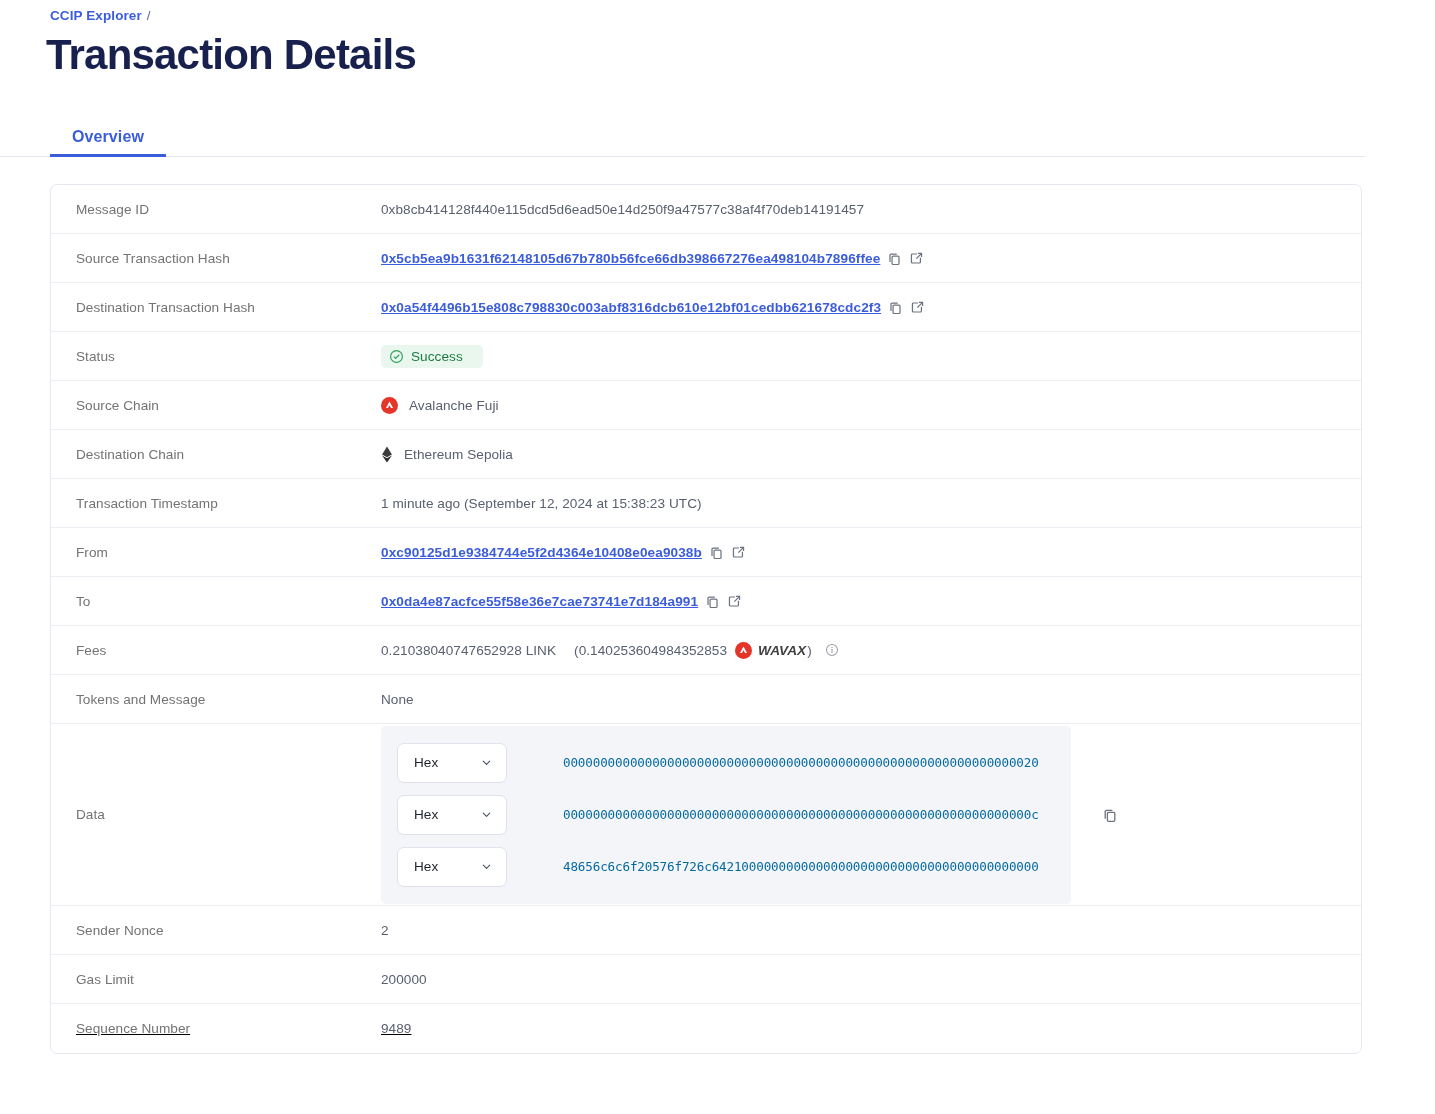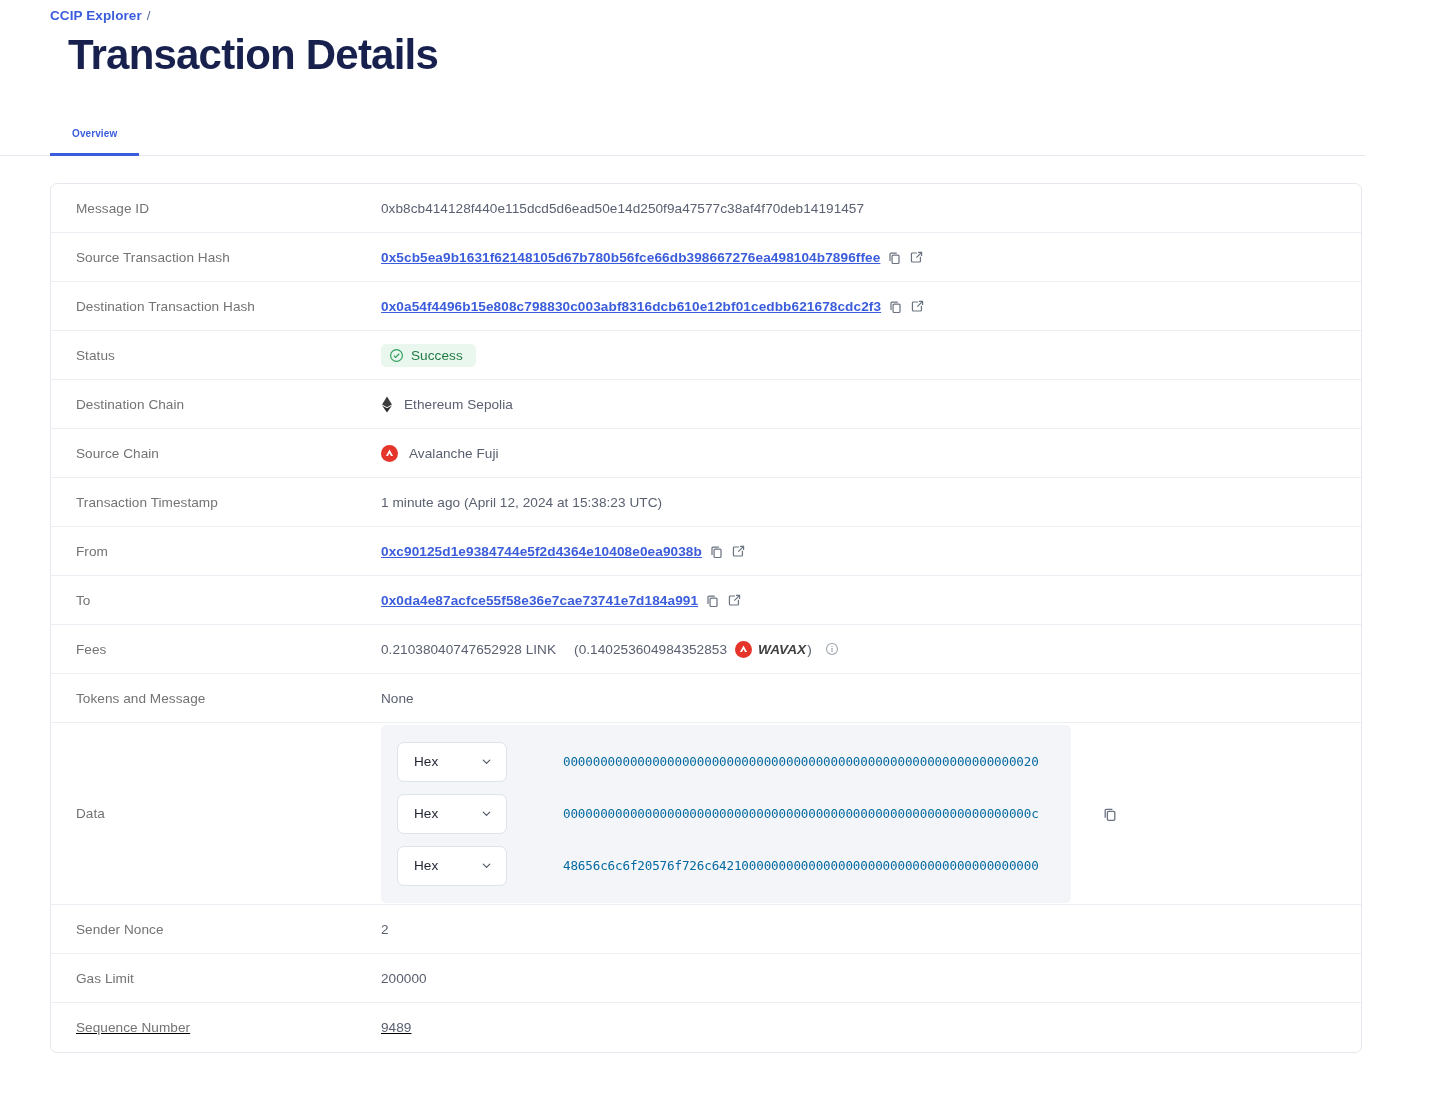--- a/index.html
+++ b/index.html
@@ -27,41 +27,41 @@
   }
   .breadcrumb a {
     color: #3b5ddb;
     text-decoration: none;
     font-weight: bold;
   }
   .breadcrumb .sep { color: #5b6a99; font-weight: normal; }
 
   
   .page-title {
-    margin: 8px 0 0 68px;
+    margin: 8px 0 0 46px;
     font-size: 42px;
     line-height: 1.12;
     font-weight: bold;
     letter-spacing: -0.8px;
     color: #18214d;
   }
 
   
   .tabs {
     margin: 44px 0 0 0;
     padding-left: 50px;
     border-bottom: 1px solid #e6e8ef;
     width: 1365px;
     display: flex;
   }
   .tab {
-    font-size: 10px;
+    font-size: 16px;
     font-weight: bold;
     color: #3b5ddb;
-    padding: 6px 22px 14px 22px;
+    padding: 6px 22px 8px 22px;
     border-bottom: 3px solid #3b5ddb;
     margin-bottom: -1px;
     cursor: pointer;
     letter-spacing: .1px;
   }
 
   
   .card {
     margin: 27px 0 0 50px;
     width: 1312px;
@@ -109,21 +109,21 @@
   .icn-btn { cursor: pointer; }
 
   
   .badge {
     display: inline-flex;
     align-items: center;
     gap: 7px;
     background: #eaf7ef;
     color: #1e7a42;
     font-size: 13.6px;
-    padding: 4px 13px 4px 8px;
+    padding: 4px 20px 4px 8px;
     border-radius: 5px;
     font-weight: normal;
   }
 
   
   .chain { display: inline-flex; align-items: center; gap: 11px; color: #5a6070; }
   .avax-logo {
     width: 17px; height: 17px; border-radius: 50%;
     background: #e5342a;
     display: inline-flex; align-items: center; justify-content: center;
@@ -243,52 +243,52 @@
               <circle cx="8" cy="8" r="6.3"></circle>
               <path d="M5.2 8.1 L7.1 10 L10.9 6.1"></path>
             </svg>
           </span>
           <span>Success</span>
         </span>
       </div>
     </div>
 
     <div class="row">
+      <div class="label">Source Chain</div>
+      <div class="value">
+        <span class="chain">
+          <span class="avax-logo icn">
+            <svg width="11" height="11" viewBox="0 0 12 12">
+              <path d="M6 1.6 L9.9 8.6 H7.6 L6.4 6.4 a0.5 0.5 0 0 0 -0.85 0 L4.4 8.6 H2.1 Z" fill="#ffffff"></path>
+            </svg>
+          </span>
+          <span>Avalanche Fuji</span>
+        </span>
+      </div>
+    </div>
+
+    <div class="row">
       <div class="label">Destination Chain</div>
       <div class="value">
         <span class="chain">
           <span class="icn">
             <svg width="12" height="17" viewBox="0 0 12 18">
               <path d="M6 0.4 L11.2 8.9 L6 12 L0.8 8.9 Z" fill="#3c3c3d"></path>
               <path d="M6 13.1 L11.2 10 L6 17.6 L0.8 10 Z" fill="#2b2b2c"></path>
             </svg>
           </span>
           <span>Ethereum Sepolia</span>
         </span>
       </div>
     </div>
 
     <div class="row">
-      <div class="label">Source Chain</div>
-      <div class="value">
-        <span class="chain">
-          <span class="avax-logo icn">
-            <svg width="11" height="11" viewBox="0 0 12 12">
-              <path d="M6 1.6 L9.9 8.6 H7.6 L6.4 6.4 a0.5 0.5 0 0 0 -0.85 0 L4.4 8.6 H2.1 Z" fill="#ffffff"></path>
-            </svg>
-          </span>
-          <span>Avalanche Fuji</span>
-        </span>
-      </div>
-    </div>
-
-    <div class="row">
       <div class="label">Transaction Timestamp</div>
       <div class="value">
-        <span>1 minute ago (April 12, 2024 at 15:38:23 UTC)</span>
+        <span>1 minute ago (September 12, 2024 at 15:38:23 UTC)</span>
       </div>
     </div>
 
     <div class="row">
       <div class="label">From</div>
       <div class="value">
         <span class="link">0xc90125d1e9384744e5f2d4364e10408e0ea9038b</span>
         <span class="icn icn-btn">
           <svg width="15" height="15" viewBox="0 0 16 16" fill="none" stroke="#6b7280" stroke-width="1.3">
             <rect x="5.4" y="5.4" width="7.4" height="9" rx="1.1"></rect>

